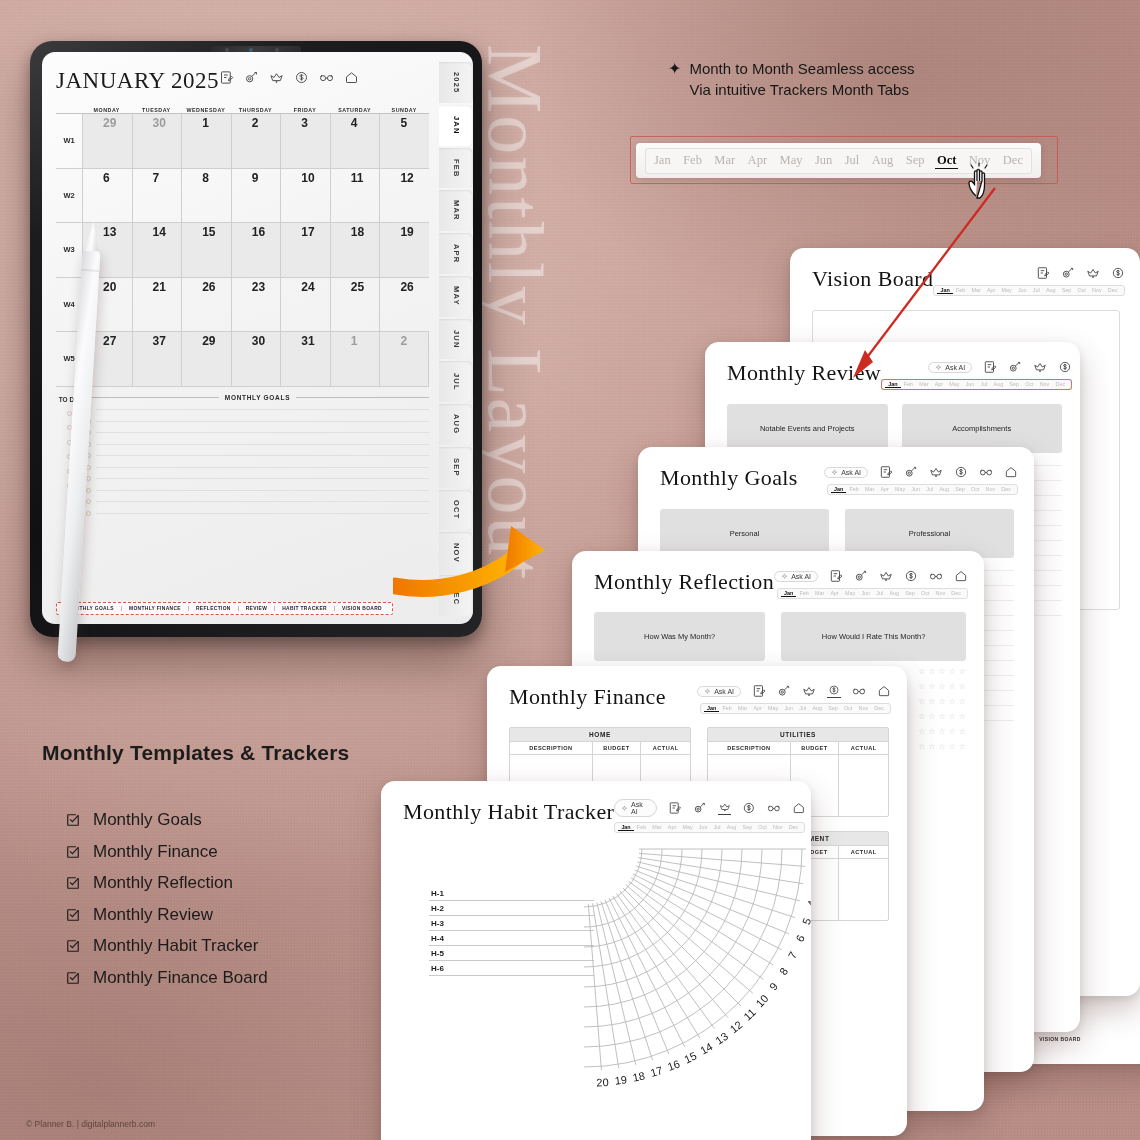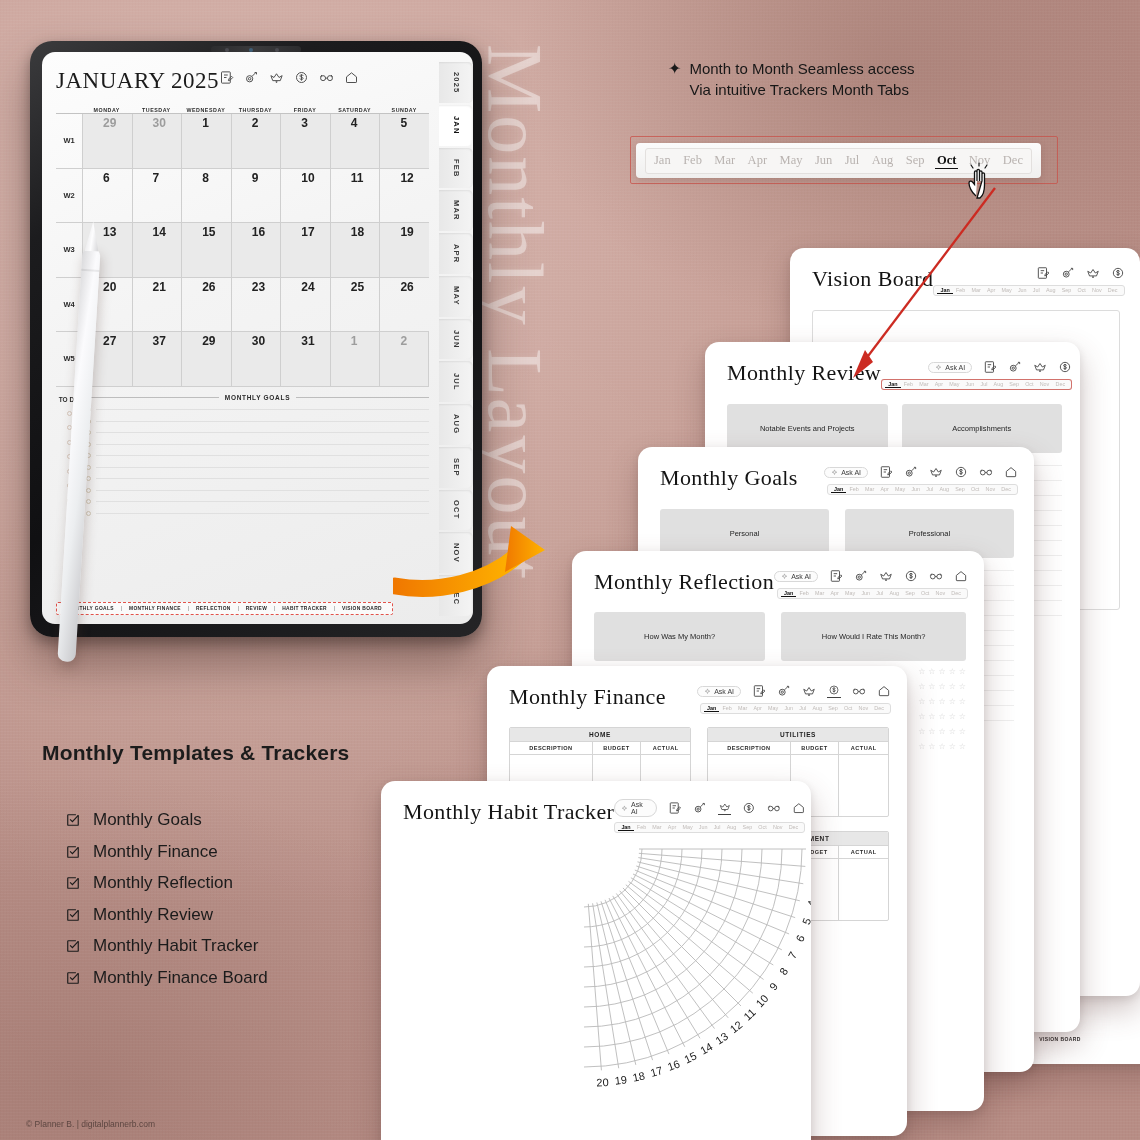--- a/index.html
+++ b/index.html
@@ -1158,20 +1158,28 @@
           <span>Jul</span>
           <span>Aug</span>
           <span>Sep</span>
           <span>Oct</span>
           <span>Nov</span>
           <span>Dec</span>
         </div>
     </div>
   </div>
 
+  <div id="habit-labels" style="position:absolute; left:48px; top:105px; width:165px;">
+      <div style="font-size: 8px; font-weight: 700; color: rgb(27, 27, 27); border-bottom: 1px solid rgb(201, 201, 201); padding: 3px 0px 2px 2px;">H-1</div>
+      <div style="font-size: 8px; font-weight: 700; color: rgb(27, 27, 27); border-bottom: 1px solid rgb(201, 201, 201); padding: 3px 0px 2px 2px;">H-2</div>
+      <div style="font-size: 8px; font-weight: 700; color: rgb(27, 27, 27); border-bottom: 1px solid rgb(201, 201, 201); padding: 3px 0px 2px 2px;">H-3</div>
+      <div style="font-size: 8px; font-weight: 700; color: rgb(27, 27, 27); border-bottom: 1px solid rgb(201, 201, 201); padding: 3px 0px 2px 2px;">H-4</div>
+      <div style="font-size: 8px; font-weight: 700; color: rgb(27, 27, 27); border-bottom: 1px solid rgb(201, 201, 201); padding: 3px 0px 2px 2px;">H-5</div>
+      <div style="font-size: 8px; font-weight: 700; color: rgb(27, 27, 27); border-bottom: 1px solid rgb(201, 201, 201); padding: 3px 0px 2px 2px;">H-6</div>
+    </div>
   <svg id="habit-wheel" style="position:absolute; left:195px; top:60px;" width="300" height="340" viewBox="0 0 300 340">
       <path d="M 66 8 A 58 58 0 0 1 8 66" fill="none" stroke="#b9b9b9" stroke-width="0.9"></path>
       <path d="M 86 8 A 78 78 0 0 1 8 86" fill="none" stroke="#b9b9b9" stroke-width="0.9"></path>
       <path d="M 106 8 A 98 98 0 0 1 8 106" fill="none" stroke="#b9b9b9" stroke-width="0.9"></path>
       <path d="M 126 8 A 118 118 0 0 1 8 126" fill="none" stroke="#b9b9b9" stroke-width="0.9"></path>
       <path d="M 146 8 A 138 138 0 0 1 8 146" fill="none" stroke="#b9b9b9" stroke-width="0.9"></path>
       <path d="M 166 8 A 158 158 0 0 1 8 166" fill="none" stroke="#b9b9b9" stroke-width="0.9"></path>
       <path d="M 186 8 A 178 178 0 0 1 8 186" fill="none" stroke="#b9b9b9" stroke-width="0.9"></path>
       <path d="M 206 8 A 198 198 0 0 1 8 206" fill="none" stroke="#b9b9b9" stroke-width="0.9"></path>
       <path d="M 226 8 A 218 218 0 0 1 8 226" fill="none" stroke="#b9b9b9" stroke-width="0.9"></path>

